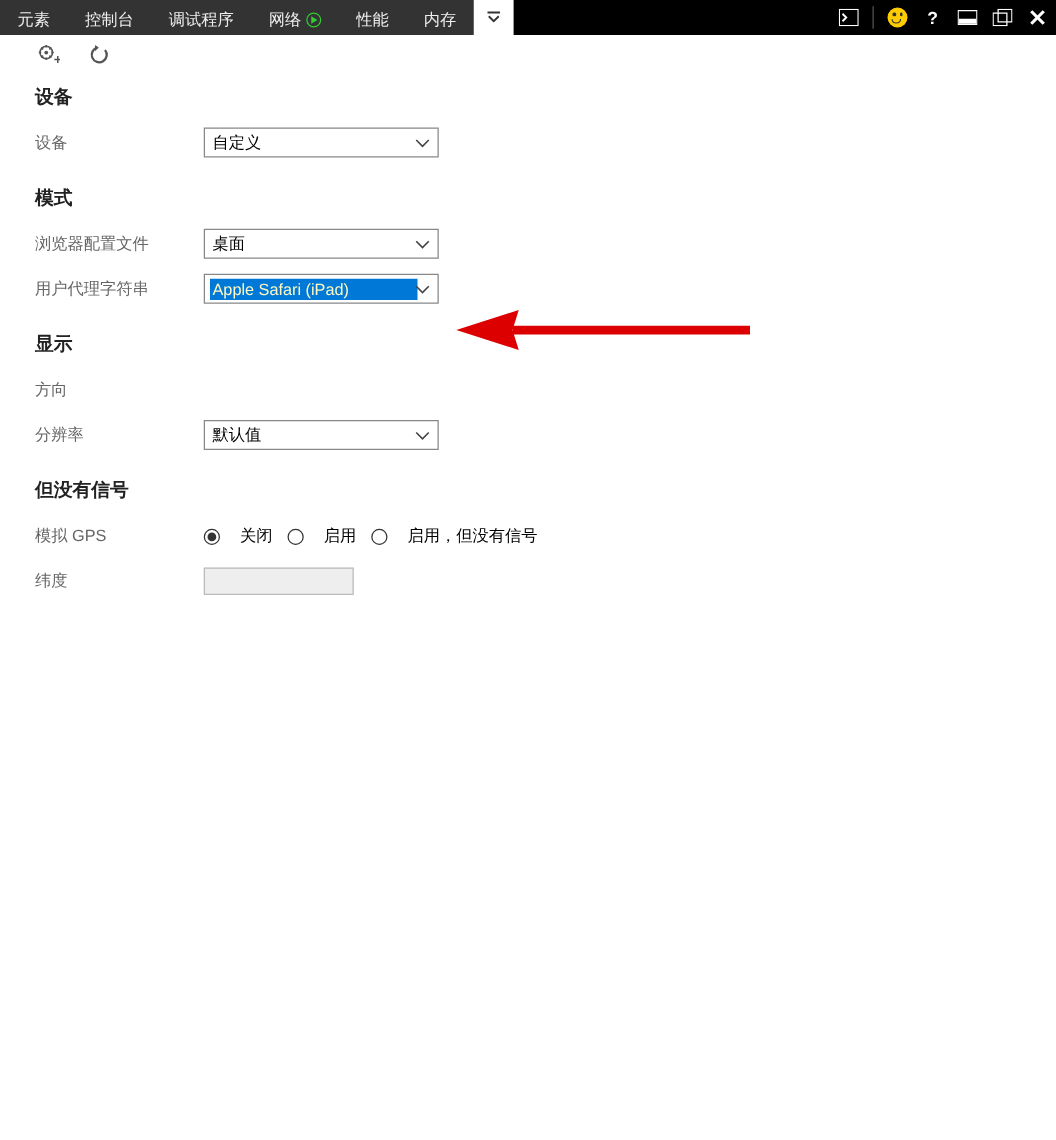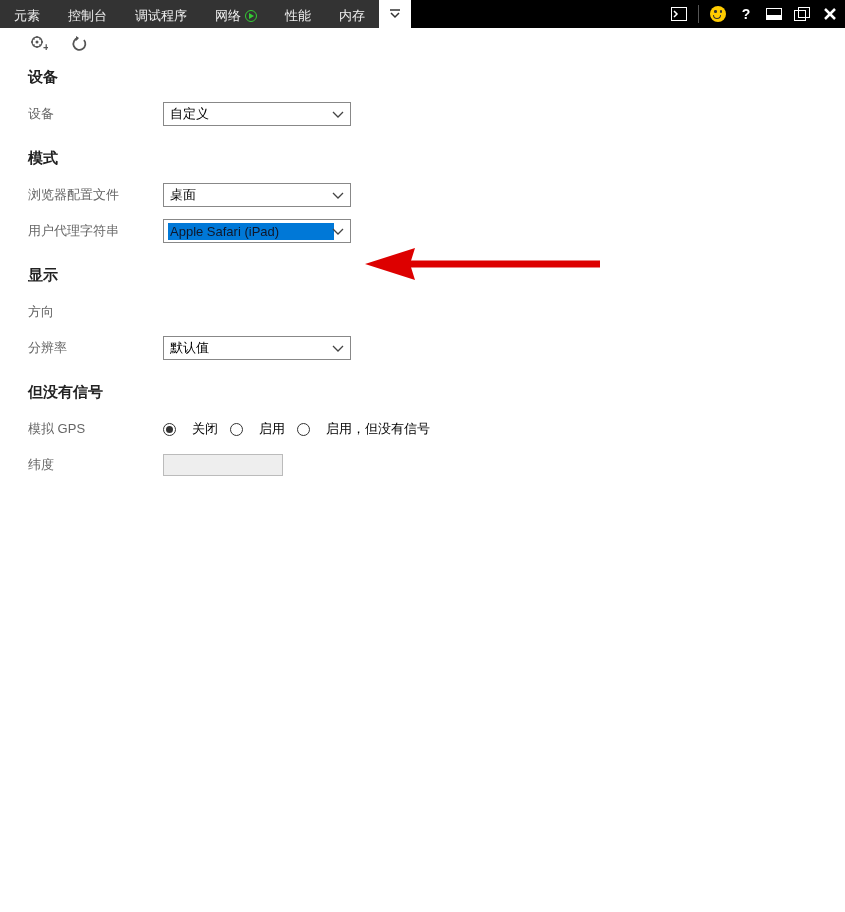--- a/index.html
+++ b/index.html
@@ -140,21 +140,21 @@
       background: #fff;
       cursor: pointer;
       font-size: 13px;
     }
     .select-box .value { flex: 1; }
     .select-box .chevron {
       color: #444;
     }
     .select-box.highlighted .value {
       background: #0078d7;
-      color: #0f172a;
+      color: #fef9c3;
       padding: 1px 2px;
       margin: -1px -2px;
     }
     .radio-group {
       display: flex;
       align-items: center;
       gap: 12px;
     }
     .radio-item {
       display: flex;

